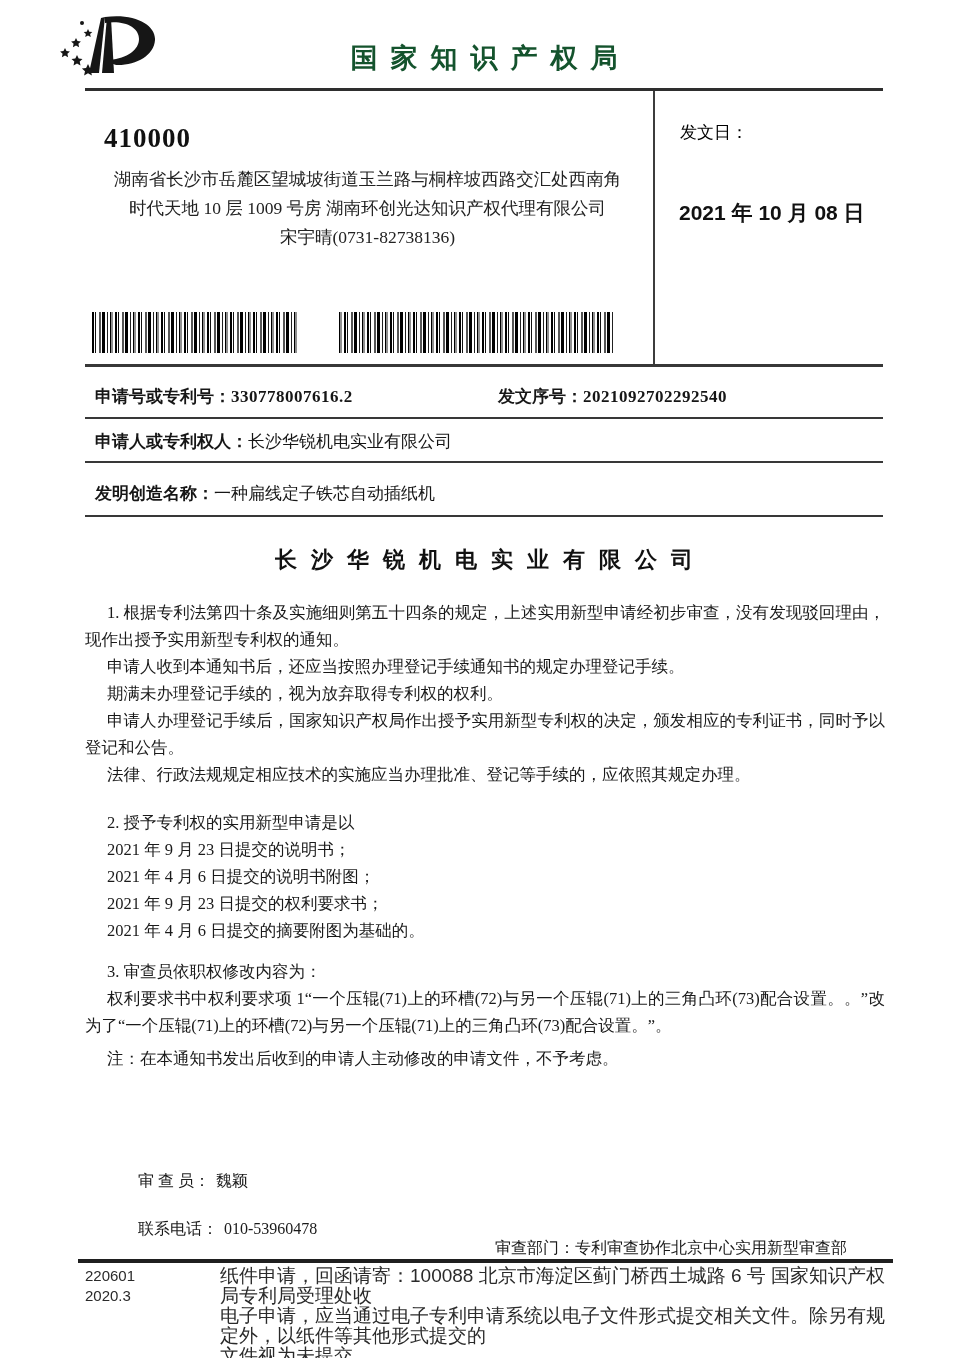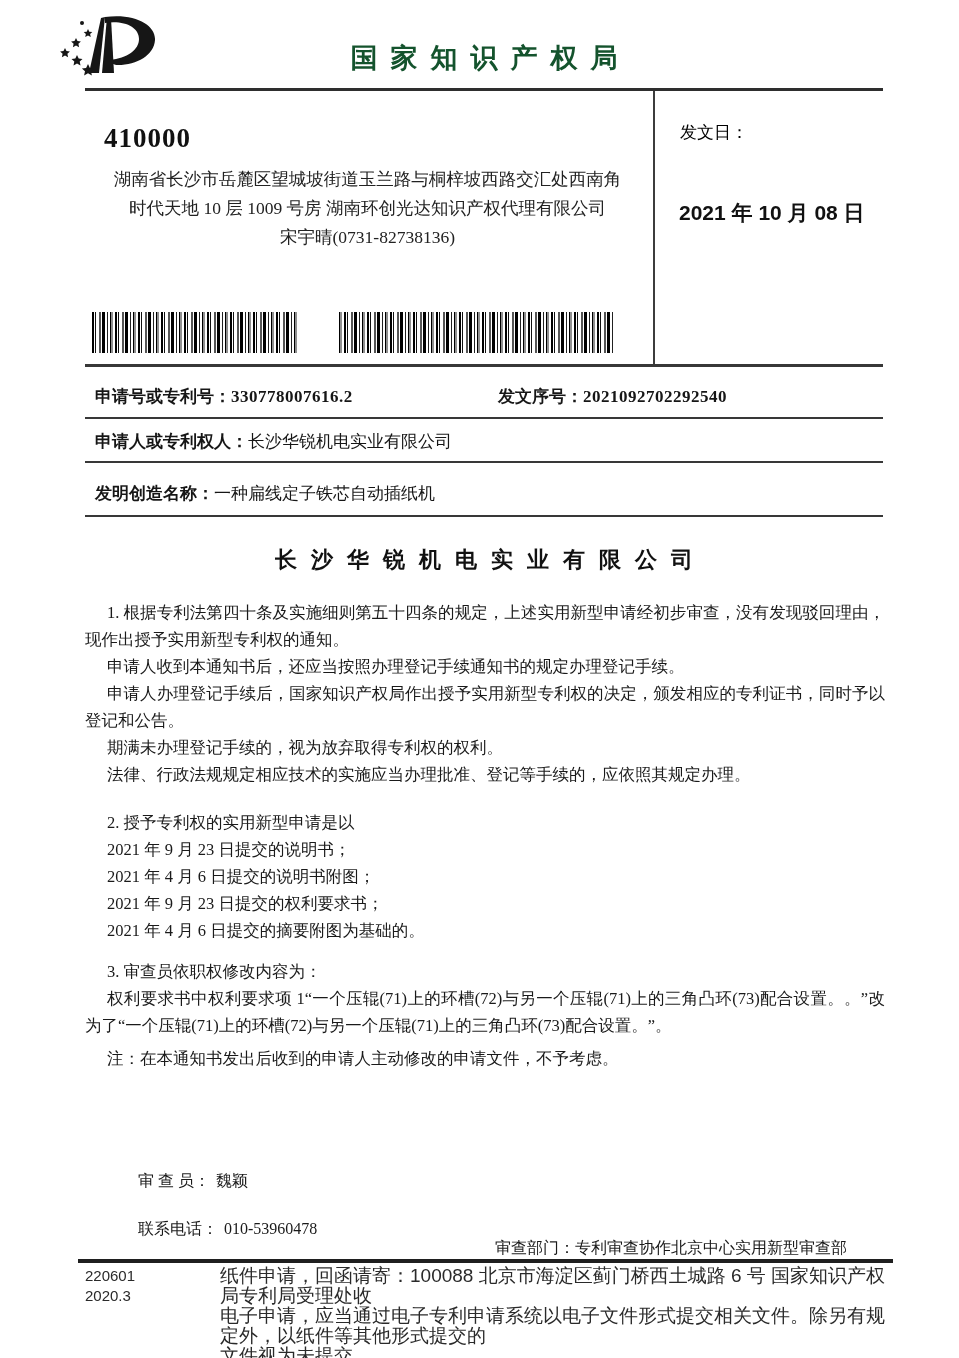--- a/index.html
+++ b/index.html
@@ -137,22 +137,22 @@
   <div class="abs cell cell-c">
     <span class="lbl">发明创造名称：</span><span>一种扁线定子铁芯自动插纸机</span>
   </div>
   <div class="abs rule rule-t3"></div>
 
   <div class="abs notice-title sans">长沙华锐机电实业有限公司</div>
 
   <div class="abs body-text">
     <p>1. 根据专利法第四十条及实施细则第五十四条的规定，上述实用新型申请经初步审查，没有发现驳回理由，现作出授予实用新型专利权的通知。</p>
     <p>申请人收到本通知书后，还应当按照办理登记手续通知书的规定办理登记手续。</p>
+    <p>期满未办理登记手续的，视为放弃取得专利权的权利。</p>
     <p>申请人办理登记手续后，国家知识产权局作出授予实用新型专利权的决定，颁发相应的专利证书，同时予以登记和公告。</p>
-    <p>期满未办理登记手续的，视为放弃取得专利权的权利。</p>
     <p>法律、行政法规规定相应技术的实施应当办理批准、登记等手续的，应依照其规定办理。</p>
     <p class="sec2-head">2. 授予专利权的实用新型申请是以</p>
     <p>2021 年 9 月 23 日提交的说明书；</p>
     <p>2021 年 4 月 6 日提交的说明书附图；</p>
     <p>2021 年 9 月 23 日提交的权利要求书；</p>
     <p>2021 年 4 月 6 日提交的摘要附图为基础的。</p>
     <p class="sec3-head">3. 审查员依职权修改内容为：</p>
     <p>权利要求书中权利要求项 1“一个压辊(71)上的环槽(72)与另一个压辊(71)上的三角凸环(73)配合设置。。”改为了“一个压辊(71)上的环槽(72)与另一个压辊(71)上的三角凸环(73)配合设置。”。</p>
     <p class="sec3-note">注：在本通知书发出后收到的申请人主动修改的申请文件，不予考虑。</p>
   </div>

